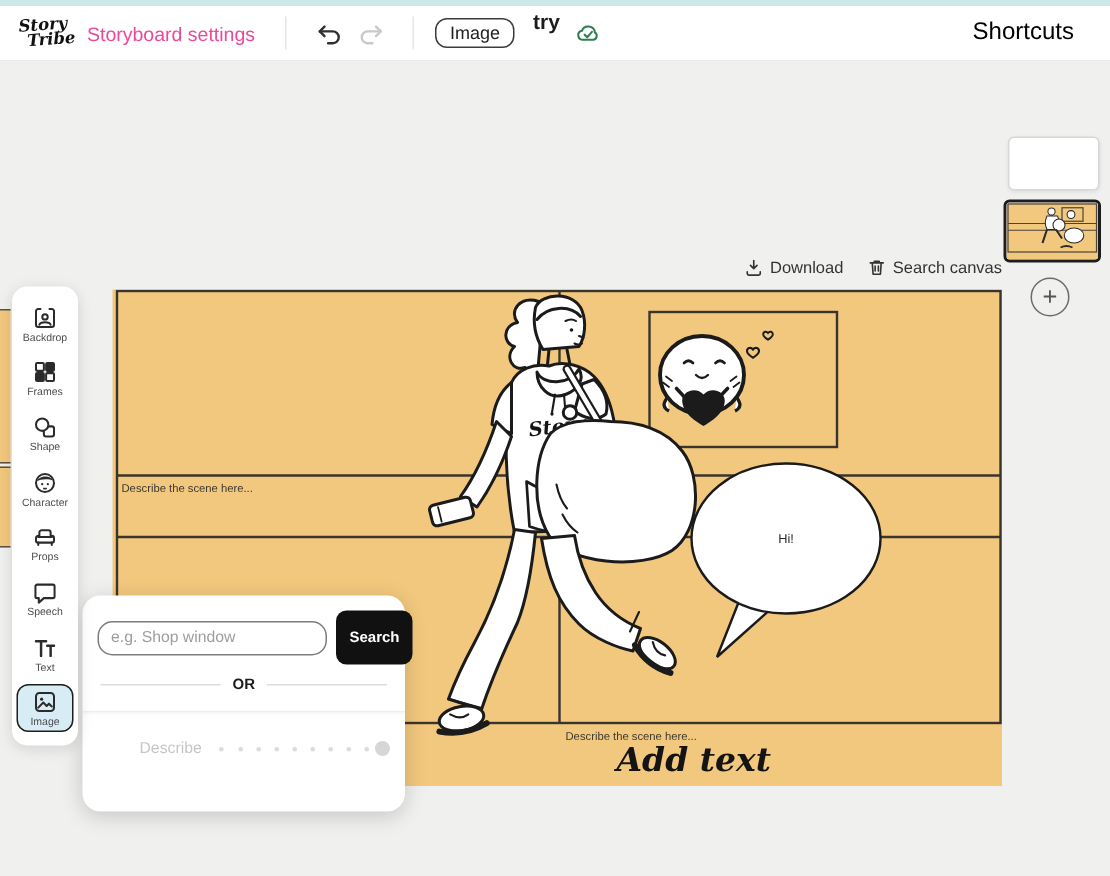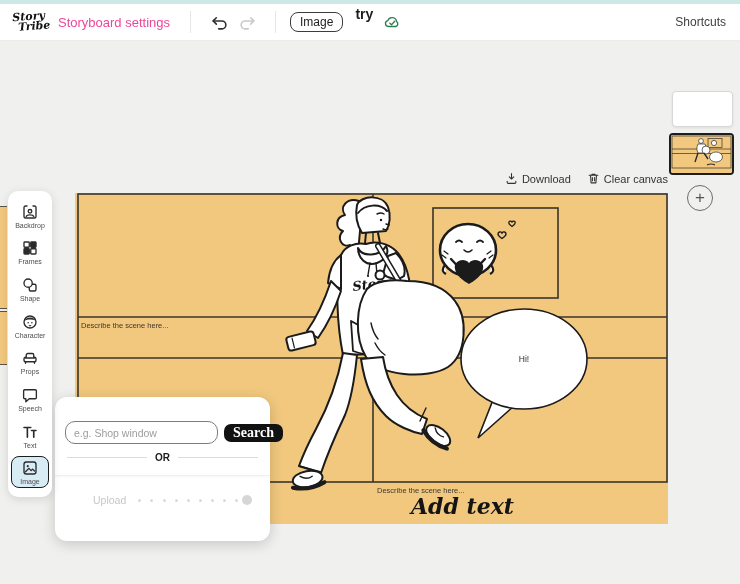--- a/index.html
+++ b/index.html
@@ -10,21 +10,21 @@
   .top-strip { position:absolute; left:0; top:0; width:740px; height:4px; background:var(--top-strip,#cbe9e6); }
   .topbar { position:absolute; left:0; top:4px; width:740px; height:37px; background:#fff; border-bottom:1px solid #ececec; display:flex; align-items:center; }
   .logo { width:58px; text-align:center; font-family:"DejaVu Serif", serif; font-style:italic; font-weight:bold; font-size:11px; line-height:10px; transform:rotate(-4deg); color:#111; }
   .logo .l2 { margin-left:10px; }
   .tb-title { font-size:13px; color:#ec4899; }
   .tb-div { width:1px; height:22px; background:#e6e6e6; margin:0 14px; }
   .tb-div.d1 { margin-left:20px; }
   .icon-btn { width:28px; height:28px; display:flex; align-items:center; justify-content:center; border-radius:6px; background:transparent; border:none; cursor:pointer; }
   .free-badge { border:1.5px solid #3c3c3c; border-radius:8px; padding:2px 9px; font-size:12px; color:#222; background:#fff; }
   .try-label { font-size:14px; font-weight:bold; color:#1c1c1c; margin:0 10px 16px 12px; }
-  .shortcuts { margin-left:auto; margin-right:14px; font-size:12px; color:#404040; cursor:pointer; }
+  .shortcuts { margin-left:auto; margin-right:24px; font-size:16px; color:#000000; cursor:pointer; }
 
   
   .workspace { position:absolute; left:0; top:41px; width:740px; height:543px; background:#f0f0ef; }
 
   .edge-sliver { position:absolute; left:0; width:7px; background:var(--backdrop,#f2c87e); border-top:1px solid #5a5246; border-bottom:1px solid #5a5246; }
 
   
   .canvas { position:absolute; left:75px; top:152px; width:593px; height:331px; background:var(--backdrop,#f2c87e); }
   .canvas svg { display:block; }
 
@@ -37,25 +37,25 @@
   .thumb1 { position:absolute; left:672px; top:50px; width:61px; height:36px; background:#fff; border:1px solid #d8d8d8; border-radius:4px; box-shadow:0 1px 3px rgba(0,0,0,.08); cursor:pointer; }
   .thumb2 { position:absolute; left:669px; top:92px; width:65px; height:42px; background:#fff; border:2px solid #1d1d1d; border-radius:4px; overflow:hidden; cursor:pointer; }
 
   
   .toolbar { position:absolute; left:8px; top:150px; width:44px; height:306px; background:#fff; border-radius:10px; box-shadow:0 2px 10px rgba(0,0,0,.13); display:flex; flex-direction:column; justify-content:space-evenly; align-items:center; padding:4px 0; z-index:5; }
   .tool { display:flex; flex-direction:column; align-items:center; gap:1px; cursor:pointer; width:38px; padding:2px 0; border-radius:8px; border:1.5px solid transparent; }
   .tool .tl { font-size:7px; color:#4c4c4c; }
   .tool.selected { background:var(--selected-tool,#d8ecf6); border-color:#1d1d1d; }
 
   
-  .panel { position:absolute; left:55px; top:356px; width:215px; height:144px; background:#fff; border-radius:12px; box-shadow:0 3px 14px rgba(0,0,0,.18); z-index:4; padding:24px 10px 0 10px; }
+  .panel { position:absolute; left:55px; top:356px; width:215px; height:144px; background:#fff; border-radius:12px; box-shadow:0 3px 14px rgba(0,0,0,.18); z-index:4; padding:10px 10px 0 10px; }
   .panel-row1 { display:flex; gap:6px; align-items:center; }
   .search-input { flex:1; height:23px; border:1.5px solid #7d7d7d; border-radius:10px; padding:0 8px; font-size:10.5px; color:#333; outline:none; font-family:"Liberation Sans", sans-serif; }
   .search-input::placeholder { color:#9d9d9d; }
-  .search-btn { height:18px; padding:0 9px; background:var(--btn-dark,#111); color:#fff; font-size:14px; font-weight:bold; border:none; border-radius:7px; cursor:pointer; font-family:Liberation Serif, serif; }
+  .search-btn { height:36px; padding:0 9px; background:var(--btn-dark,#111); color:#fff; font-size:10px; font-weight:bold; border:none; border-radius:7px; cursor:pointer; font-family:Liberation Sans, sans-serif; }
   .or-row { display:flex; align-items:center; gap:8px; margin:8px 2px 7px 2px; }
   .or-row .line { flex:1; height:1px; background:#dcdcdc; }
   .or-row .or { font-size:10px; font-weight:bold; color:#1c1c1c; }
   .upload-btn { width:100%; height:22px; background:var(--btn-dark,#111); color:#fff; font-size:11px; font-weight:bold; border:none; border-radius:6px; cursor:pointer; font-family:"Liberation Sans", sans-serif; }
   .panel-sep { height:1px; background:#efefef; margin:12px -10px 0 -10px; box-shadow:0 1px 2px rgba(0,0,0,.05); }
   .opacity-row { display:flex; align-items:center; gap:12px; margin-top:18px; padding-left:28px; opacity:.75; }
   .opacity-label { font-size:10.5px; color:#b3b3b3; }
   .slider { position:relative; width:112px; height:10px; display:flex; align-items:center; justify-content:space-between; }
   .slider .dot { width:3px; height:3px; border-radius:50%; background:#cfcfcf; }
   .slider .knob { position:absolute; right:-2px; top:0; width:10px; height:10px; border-radius:50%; background:#c9c9c9; cursor:pointer; }
@@ -107,21 +107,21 @@
     <span class="tb-item">
       <svg width="13" height="13" viewBox="0 0 24 24" fill="none" stroke="#333" stroke-width="2" stroke-linecap="round" stroke-linejoin="round">
         <path d="M12 3 v10 M8 9 l4 4 4 -4 M4 17 v2 a2 2 0 0 0 2 2 h12 a2 2 0 0 0 2 -2 v-2"></path>
       </svg>
       <span>Download</span>
     </span>
     <span class="tb-item">
       <svg width="13" height="13" viewBox="0 0 24 24" fill="none" stroke="#333" stroke-width="2" stroke-linecap="round" stroke-linejoin="round">
         <path d="M4 6 h16 M9 6 V4 h6 v2 M6.5 6 l1 14 h9 l1 -14 M10 10 v6 M14 10 v6"></path>
       </svg>
-      <span>Clear canvas</span>
+      <span>Search canvas</span>
     </span>
   </div>
 
   <button class="add-frame-btn">+</button>
 
   <div class="thumb1"></div>
   <div class="thumb2">
     <svg width="61" height="38" viewBox="0 0 61 38">
       <rect x="0" y="0" width="61" height="38" fill="#f2c87e"></rect>
       <rect x="1" y="1" width="59" height="32" fill="none" stroke="#4a4439" stroke-width="0.8"></rect>
@@ -302,21 +302,21 @@
       <input class="search-input" placeholder="e.g. Shop window" style="">
       <button class="search-btn">Search</button>
     </div>
     <div class="or-row">
       <span class="line"></span>
       <span class="or">OR</span>
       <span class="line"></span>
     </div>
     <div class="panel-sep"></div>
     <div class="opacity-row">
-      <span class="opacity-label">Upload</span>
+      <span class="opacity-label">Describe</span>
       <span class="slider">
         <span class="dot"></span>
           <span class="dot"></span>
           <span class="dot"></span>
           <span class="dot"></span>
           <span class="dot"></span>
         <span class="dot"></span>
           <span class="dot"></span>
           <span class="dot"></span>
           <span class="dot"></span>

